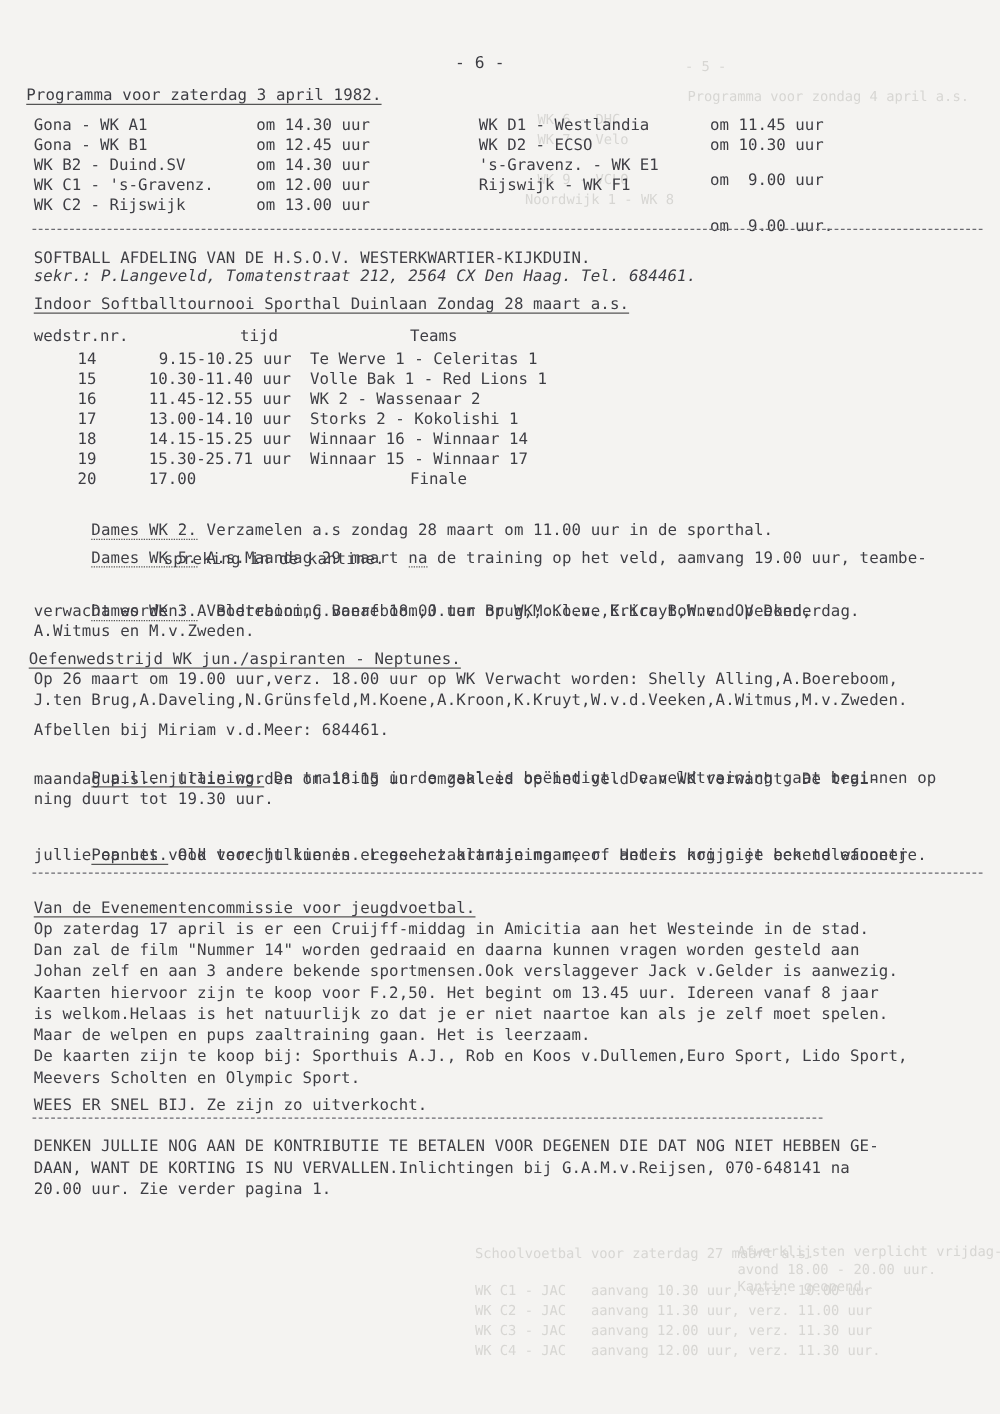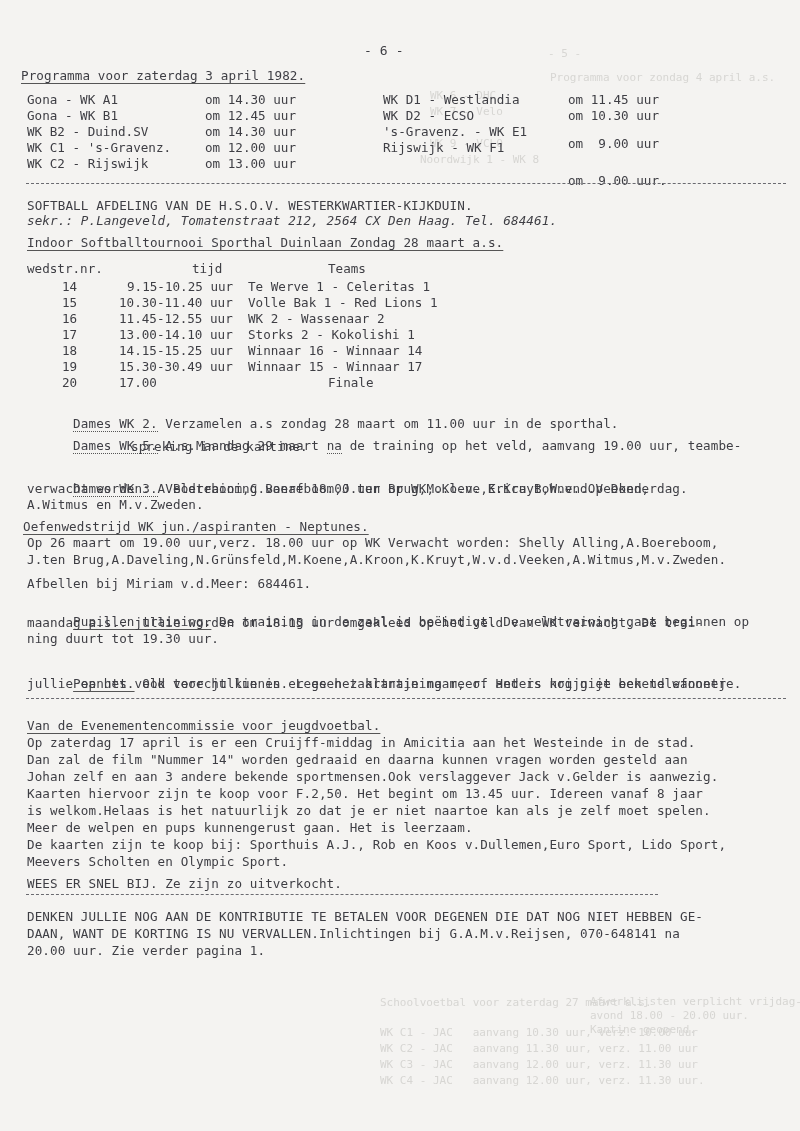--- a/index.html
+++ b/index.html
@@ -95,21 +95,21 @@
 
       <div class="row" style="left:62px;top:327px;">17</div>
       <div class="row" style="left:119px;top:327px;">13.00-14.10 uur</div>
       <div class="row" style="left:248px;top:327px;">Storks 2 - Kokolishi 1</div>
 
       <div class="row" style="left:62px;top:343px;">18</div>
       <div class="row" style="left:119px;top:343px;">14.15-15.25 uur</div>
       <div class="row" style="left:248px;top:343px;">Winnaar 16 - Winnaar 14</div>
 
       <div class="row" style="left:62px;top:359px;">19</div>
-      <div class="row" style="left:119px;top:359px;">15.30-30.49 uur</div>
+      <div class="row" style="left:119px;top:359px;">15.30-25.71 uur</div>
       <div class="row" style="left:248px;top:359px;">Winnaar 15 - Winnaar 17</div>
 
       <div class="row" style="left:62px;top:375px;">20</div>
       <div class="row" style="left:119px;top:375px;">17.00</div>
       <div class="row" style="left:328px;top:375px;">Finale</div>
     </div>
   </section>
 
   <section>
     <div class="abs" style="left:27px;top:400px;">
@@ -156,21 +156,21 @@
 
   <div class="rule" style="left:26px;top:698px;width:760px;"></div>
 
   <section>
     <div class="abs ul" style="left:27px;top:718px;">Van de Evenementencommissie voor jeugdvoetbal.</div>
     <div class="abs" style="left:27px;top:735px;">Op zaterdag 17 april is er een Cruijff-middag in Amicitia aan het Westeinde in de stad.</div>
     <div class="abs" style="left:27px;top:752px;">Dan zal de film "Nummer 14" worden gedraaid en daarna kunnen vragen worden gesteld aan</div>
     <div class="abs" style="left:27px;top:769px;">Johan zelf en aan 3 andere bekende sportmensen.Ook verslaggever Jack v.Gelder is aanwezig.</div>
     <div class="abs" style="left:27px;top:786px;">Kaarten hiervoor zijn te koop voor F.2,50. Het begint om 13.45 uur. Idereen vanaf 8 jaar</div>
     <div class="abs" style="left:27px;top:803px;">is welkom.Helaas is het natuurlijk zo dat je er niet naartoe kan als je zelf moet spelen.</div>
-    <div class="abs" style="left:27px;top:820px;">Meer de welpen en pups kunnengerust gaan. Het is leerzaam.</div>
+    <div class="abs" style="left:27px;top:820px;">Maar de welpen en pups zaaltraining gaan. Het is leerzaam.</div>
     <div class="abs" style="left:27px;top:837px;">De kaarten zijn te koop bij: Sporthuis A.J., Rob en Koos v.Dullemen,Euro Sport, Lido Sport,</div>
     <div class="abs" style="left:27px;top:854px;">Meevers Scholten en Olympic Sport.</div>
     <div class="abs" style="left:27px;top:876px;">WEES ER SNEL BIJ. Ze zijn zo uitverkocht.</div>
   </section>
 
   <div class="rule" style="left:26px;top:894px;width:632px;"></div>
 
   <section>
     <div class="abs" style="left:27px;top:909px;">DENKEN JULLIE NOG AAN DE KONTRIBUTIE TE BETALEN VOOR DEGENEN DIE DAT NOG NIET HEBBEN GE-</div>
     <div class="abs" style="left:27px;top:926px;">DAAN, WANT DE KORTING IS NU VERVALLEN.Inlichtingen bij G.A.M.v.Reijsen, 070-648141 na</div>

